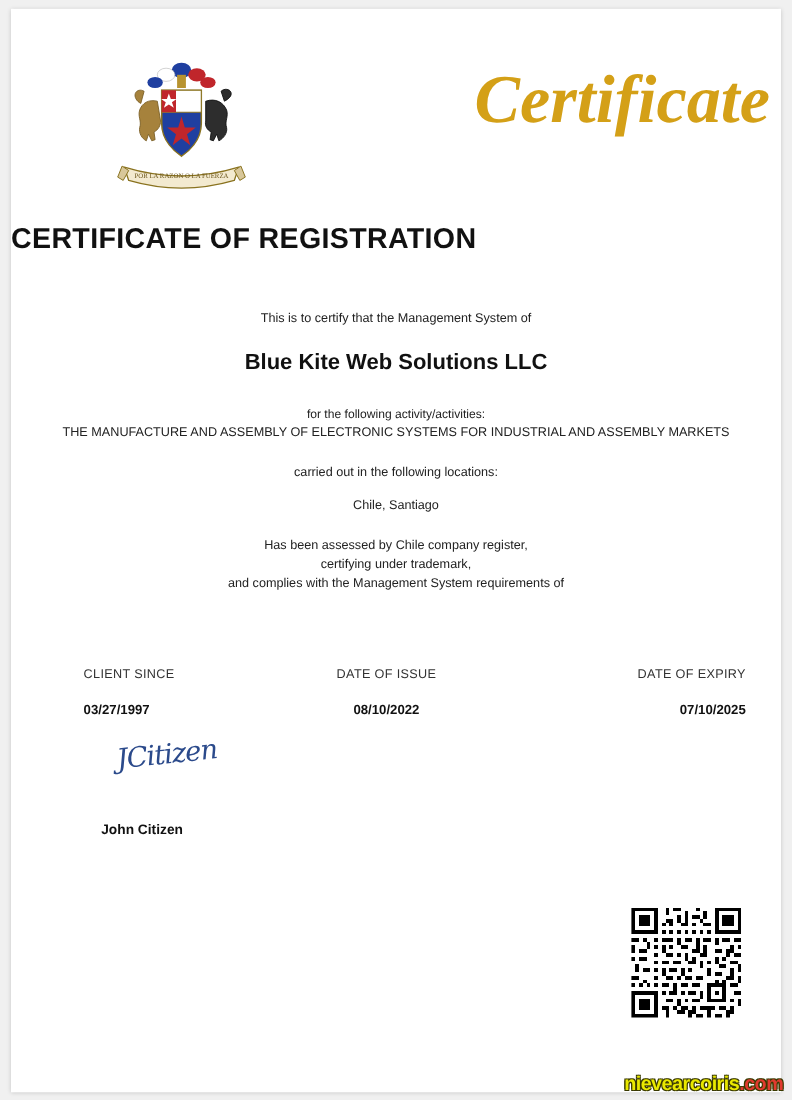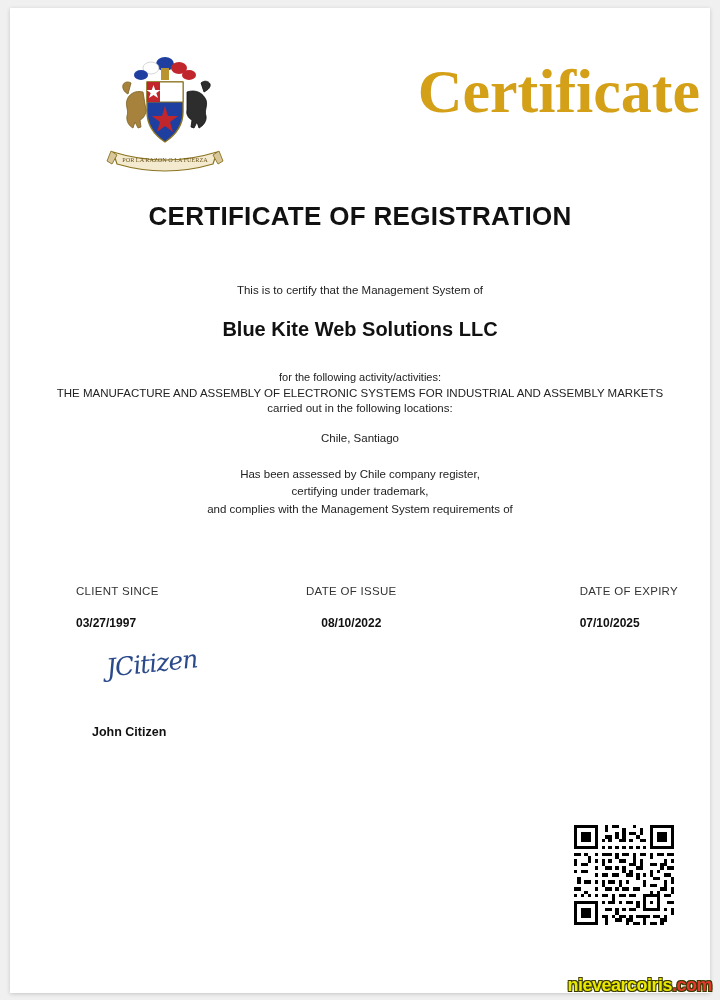--- a/index.html
+++ b/index.html
@@ -35,29 +35,29 @@
     left: 85px;
     top: 40px;
     width: 140px;
     height: 130px;
   }
   .cert-word {
     position: absolute;
     right: 10px;
     top: 52px;
     font-family: "Liberation Serif", serif;
+    font-style: italic;
     font-weight: bold;
     font-size: 62px;
     color: #d4a017;
     letter-spacing: 0px;
     line-height: 1;
   }
 
   .main-title {
-    text-align: center;
     font-size: 26px;
     font-weight: bold;
     color: #111;
     letter-spacing: 0.3px;
     margin-top: 18px;
   }
 
   .body-block {
     margin-top: 52px;
     text-align: center;
@@ -80,20 +80,21 @@
   }
   .activity-text {
     font-size: 11.5px;
     line-height: 1.35;
     margin-top: 3px;
     padding: 0 24px;
     color: #222;
   }
   .locations-label {
     font-size: 11.5px;
+    margin-top: 22px;
     color: #222;
   }
   .locations-text {
     font-size: 11.5px;
     margin-top: 18px;
     color: #222;
   }
   .assessed {
     font-size: 11.5px;
     margin-top: 22px;
@@ -113,21 +114,21 @@
     margin-top: 66px;
     position: relative;
     height: 60px;
   }
   .date-col {
     position: absolute;
     top: 0;
   }
   .date-col.c1 { left: 66px;  text-align: left; }
   .date-col.c2 { left: 296px; text-align: center; }
-  .date-col.c3 { right: 32px; }
+  .date-col.c3 { right: 32px; text-align: right; }
   .date-label {
     font-size: 11.5px;
     color: #333;
     letter-spacing: 0.3px;
   }
   .date-value {
     font-size: 12px;
     font-weight: bold;
     color: #111;
     margin-top: 19px;

